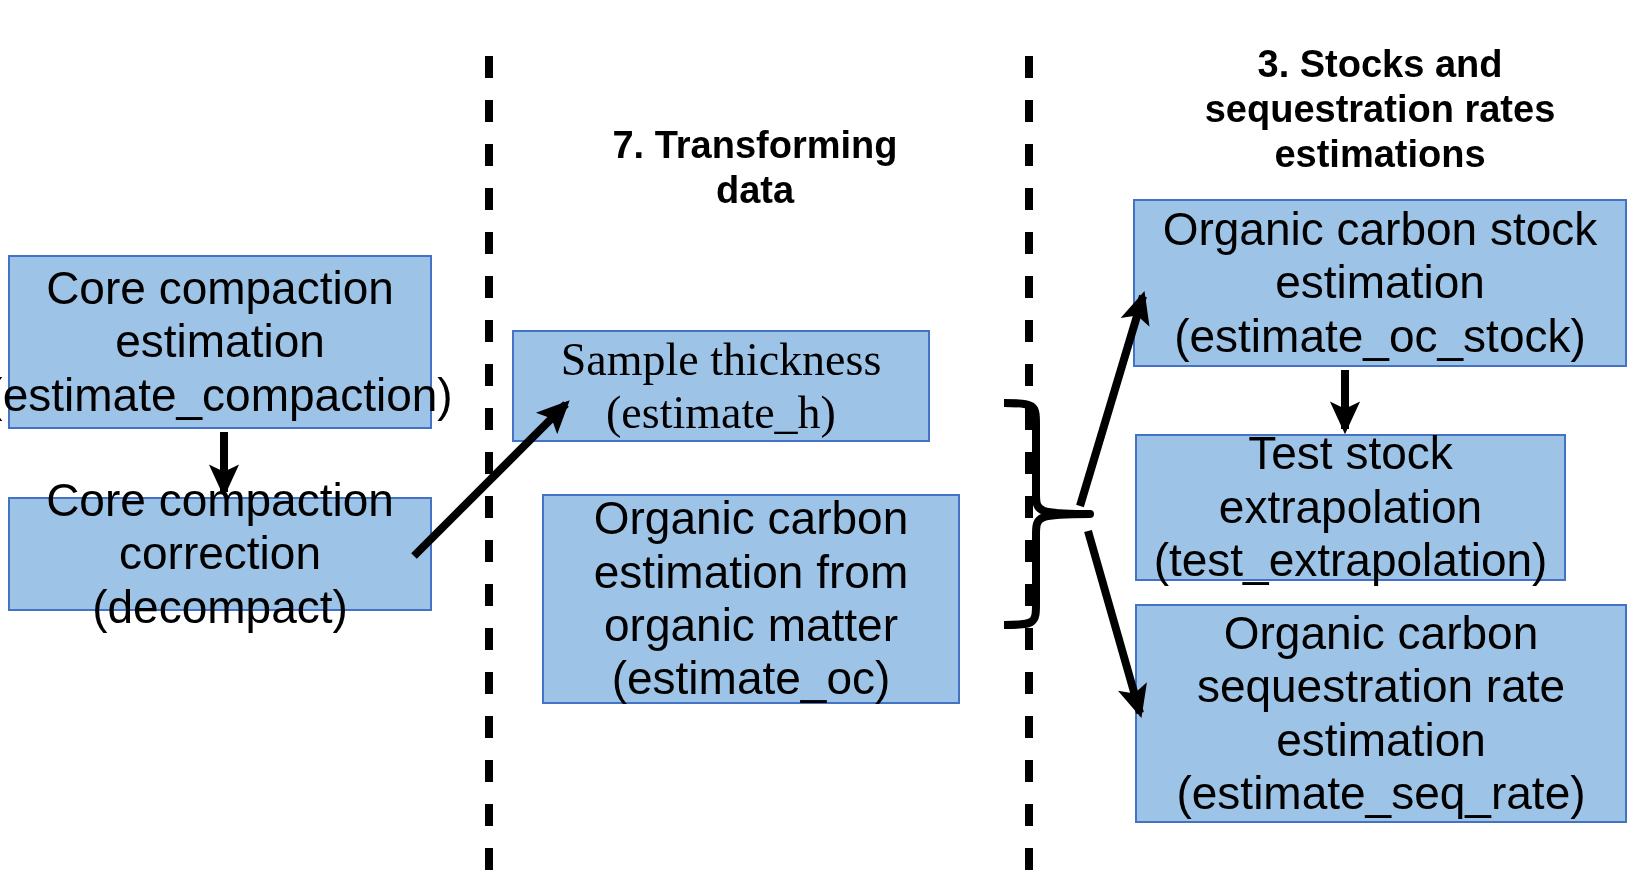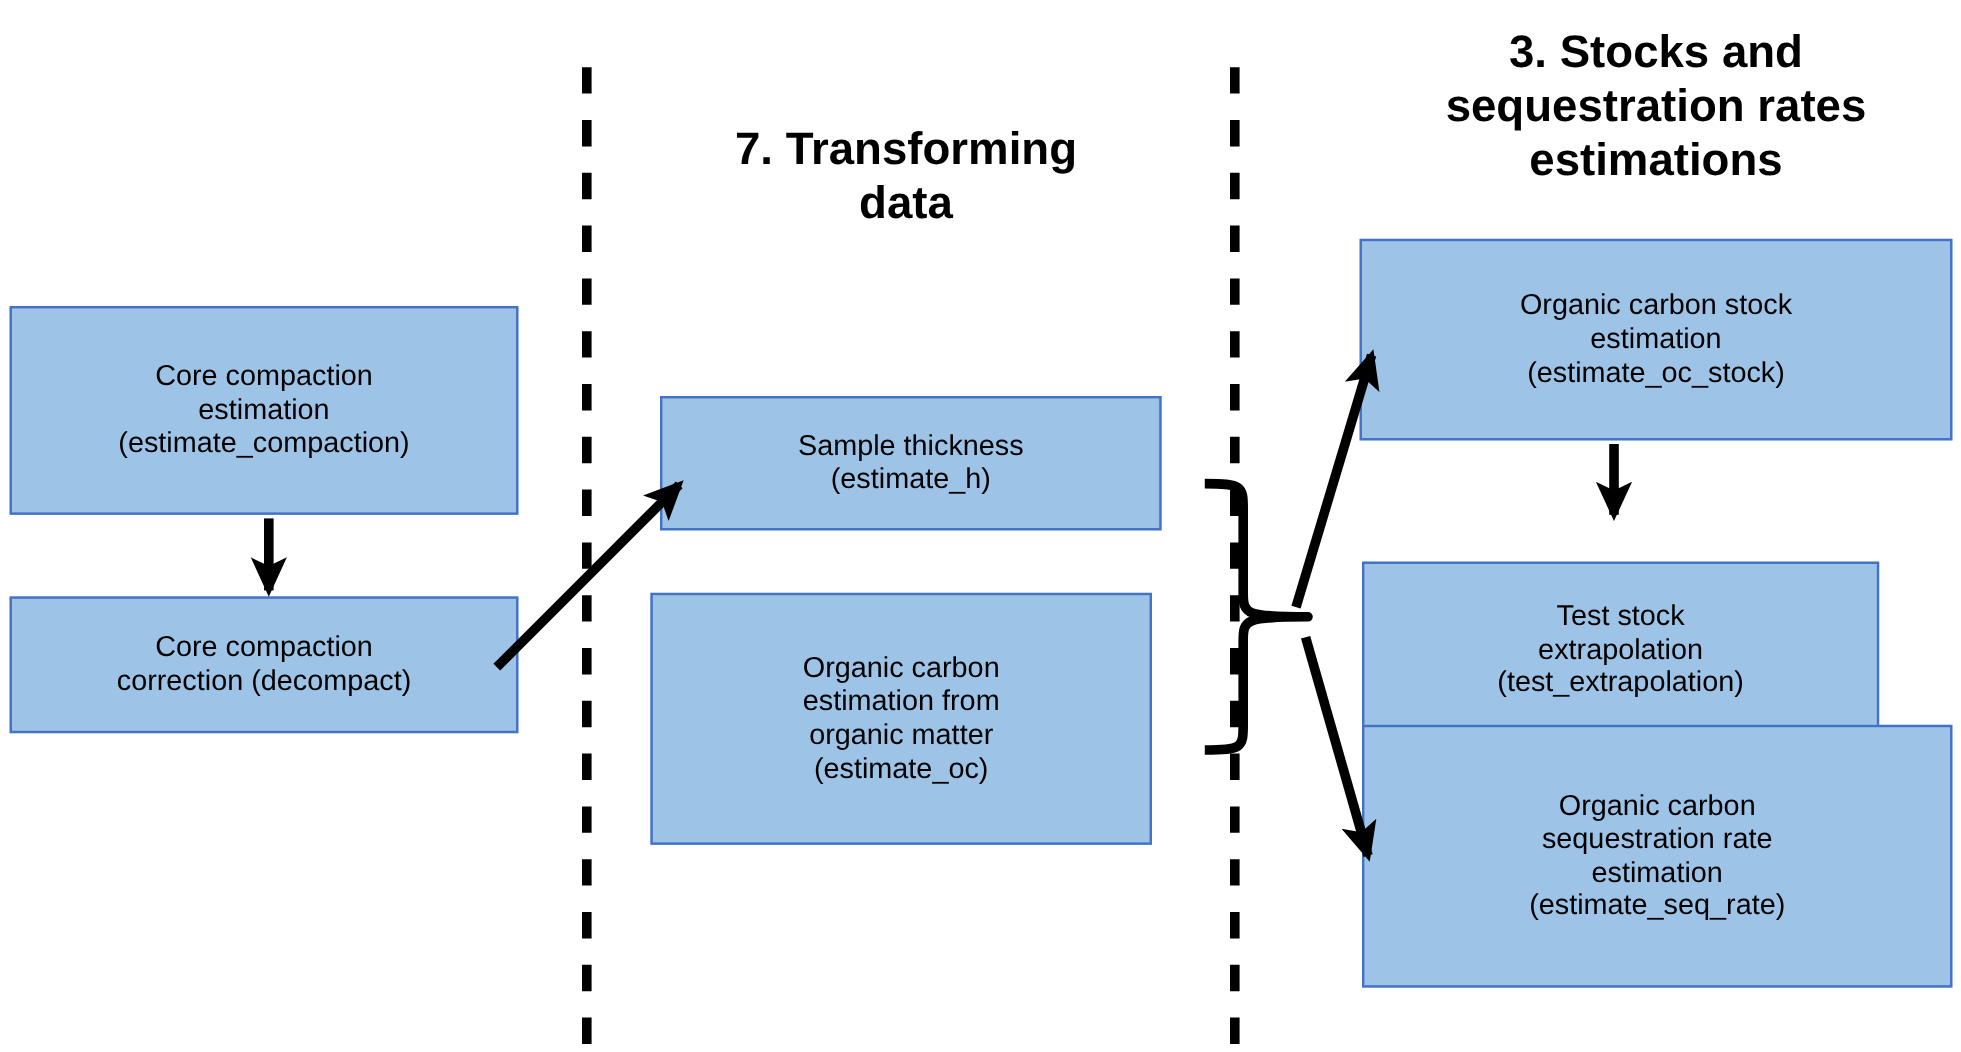--- a/index.html
+++ b/index.html
@@ -16,28 +16,29 @@
     font-family: "Liberation Sans", sans-serif;
   }
   .col-title {
     position: absolute;
     text-align: center;
     font-weight: bold;
     color: #000000;
     line-height: 1.18;
     white-space: pre-line;
     font-size: 38px;
+    margin-top: 20px;
   }
   .node {
     position: absolute;
     box-sizing: border-box;
     background: #9DC3E6;
     border: 2px solid #4472C4;
     color: #000000;
-    font-size: 24px;
+    font-size: 46px;
     line-height: 1.16;
     text-align: center;
     white-space: pre-line;
     display: flex;
     align-items: center;
     justify-content: center;
     padding: 2px 18px;
   }
   #overlay {
     position: absolute;
@@ -67,33 +68,33 @@
 sequestration rates
 estimations</div>
 
   <div class="node" style="left:8px; top:255px; width:424px; height:174px;">Core compaction
 estimation
 (estimate_compaction)</div>
 
   <div class="node" style="left:8px; top:497px; width:424px; height:114px;">Core compaction
 correction (decompact)</div>
 
-  <div class="node" style="left:550px; top:330px; width:418px; height:112px;">Sample thickness
+  <div class="node" style="left:512px; top:330px; width:418px; height:112px;font-family:Liberation Serif, serif;">Sample thickness
 (estimate_h)</div>
 
   <div class="node" style="left:542px; top:494px; width:418px; height:210px;">Organic carbon
 estimation from
 organic matter
 (estimate_oc)</div>
 
   <div class="node" style="left:1133px; top:199px; width:494px; height:168px;">Organic carbon stock
 estimation
 (estimate_oc_stock)</div>
 
-  <div class="node" style="left:1135px; top:434px; width:431px; height:147px;margin-top:34px;">Test stock
+  <div class="node" style="left:1135px; top:434px; width:431px; height:147px;">Test stock
 extrapolation
 (test_extrapolation)</div>
 
   <div class="node" style="left:1135px; top:604px; width:492px; height:219px;">Organic carbon
 sequestration rate
 estimation
 (estimate_seq_rate)</div>
 
   <svg id="overlay" viewBox="0 0 1634 877" xmlns="http://www.w3.org/2000/svg">
     <defs>

